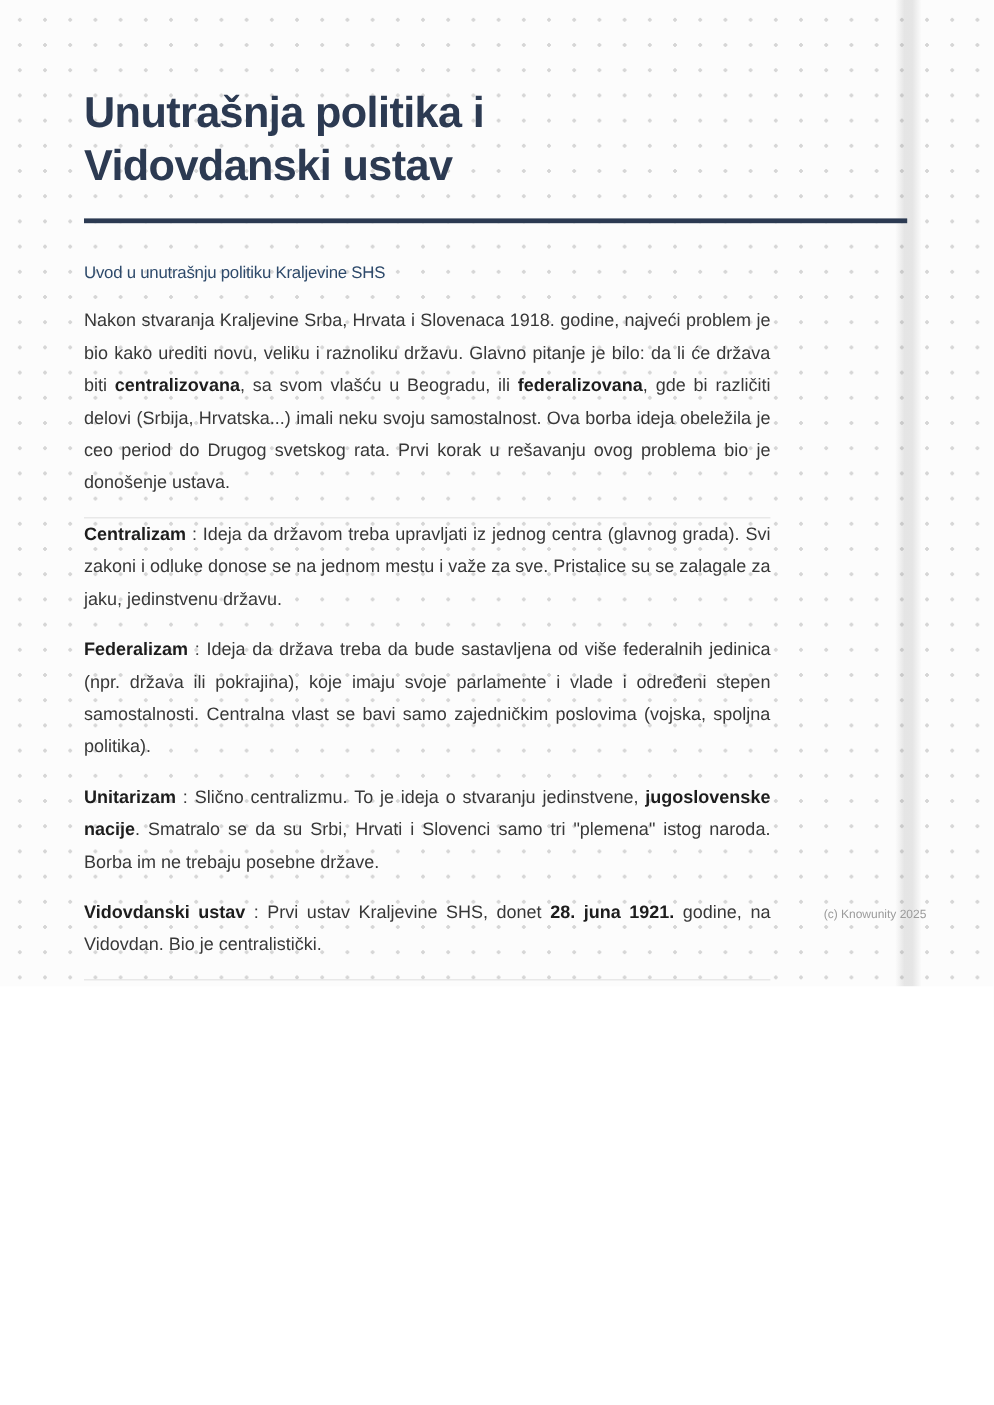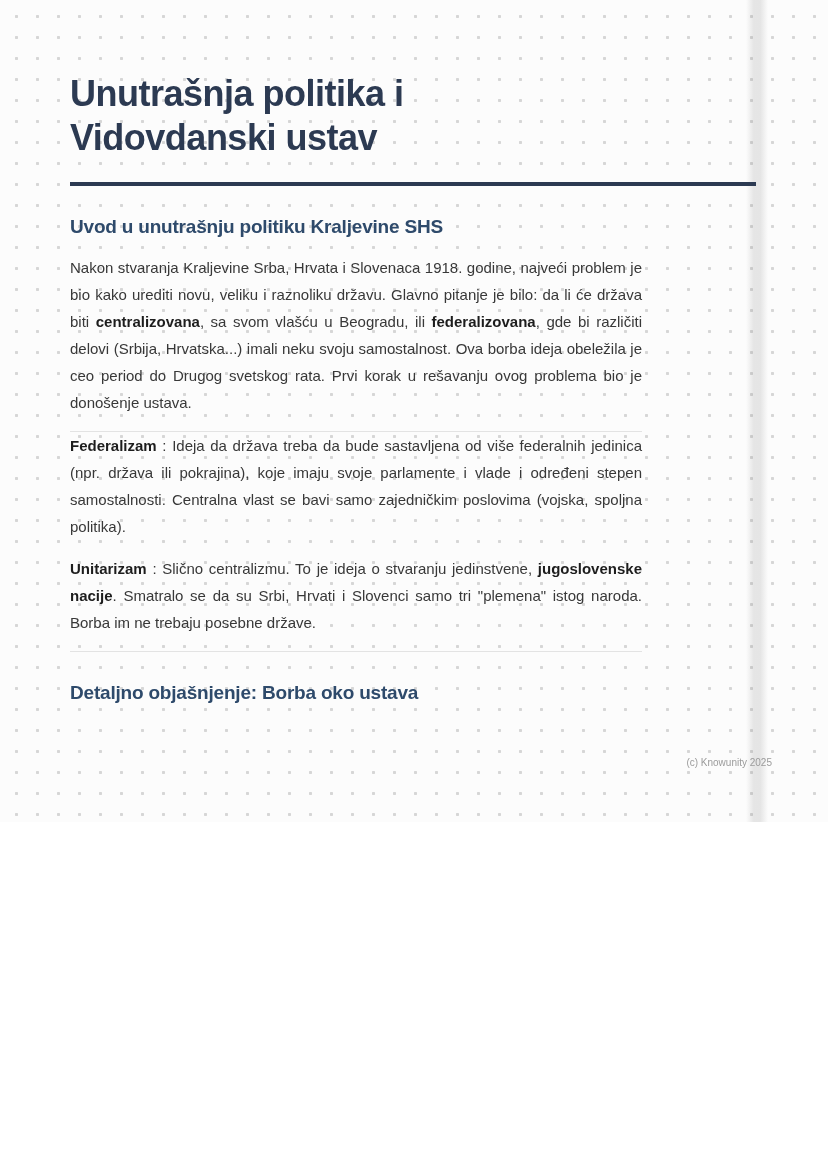--- a/index.html
+++ b/index.html
@@ -49,23 +49,23 @@
     color:var(--title);
   }
   h1.page-title .t-line{display:block;}
   .title-rule{
     width:100%;height:4px;
     background:var(--rule);
     margin:22px 0 10px 0;
   }
   .sec-h{
     margin:28px 0 14px 0;
-    font-size:19px;
+    font-size:14px;
     line-height:26px;
-    font-weight:700;
+    font-weight:400;
     letter-spacing:-0.2px;
     color:var(--heading);
   }
   .sec-p{width:572px;}
   .para{
     margin:0 0 15px 0;
     width:572px;
     font-size:15px;
     line-height:27px;
     color:var(--body);
@@ -106,22 +106,24 @@
   <section class="sec">
     <h2 class="sec-h">Uvod u unutrašnju politiku Kraljevine SHS</h2>
     <div class="sec-p">
             <p class="para"><span>Nakon stvaranja Kraljevine Srba, Hrvata i Slovenaca 1918. godine, najveći problem je bio kako urediti novu, veliku i raznoliku državu. Glavno pitanje je bilo: da li će država biti </span><strong>centralizovana</strong><span>, sa svom vlašću u Beogradu, ili </span><strong>federalizovana</strong><span>, gde bi različiti delovi (Srbija, Hrvatska...) imali neku svoju samostalnost. Ova borba ideja obeležila je ceo period do Drugog svetskog rata. Prvi korak u rešavanju ovog problema bio je donošenje ustava.</span></p>
           </div>
     <hr class="divider">
   </section>
 
   <section class="sec">
     <div class="sec-p">
+            <p class="para"><strong>Centralizam</strong><span> : Ideja da državom treba upravljati iz jednog centra (glavnog grada). Svi zakoni i odluke donose se na jednom mestu i važe za sve. Pristalice su se zalagale za jaku, jedinstvenu državu.</span></p>
             <p class="para"><strong>Federalizam</strong><span> : Ideja da država treba da bude sastavljena od više federalnih jedinica (npr. država ili pokrajina), koje imaju svoje parlamente i vlade i određeni stepen samostalnosti. Centralna vlast se bavi samo zajedničkim poslovima (vojska, spoljna politika).</span></p>
             <p class="para"><strong>Unitarizam</strong><span> : Slično centralizmu. To je ideja o stvaranju jedinstvene, </span><strong>jugoslovenske nacije</strong><span>. Smatralo se da su Srbi, Hrvati i Slovenci samo tri "plemena" istog naroda. Borba im ne trebaju posebne države.</span></p>
+            <p class="para"><strong>Vidovdanski ustav</strong><span> : Prvi ustav Kraljevine SHS, donet </span><strong>28. juna 1921.</strong><span> godine, na Vidovdan. Bio je centralistički.</span></p>
           </div>
     <hr class="divider">
   </section>
 
   <section class="sec">
     <h2 class="sec-h">Detaljno objašnjenje: Borba oko ustava</h2>
     <div class="sec-p"></div>
 
   </section>
 </div>

